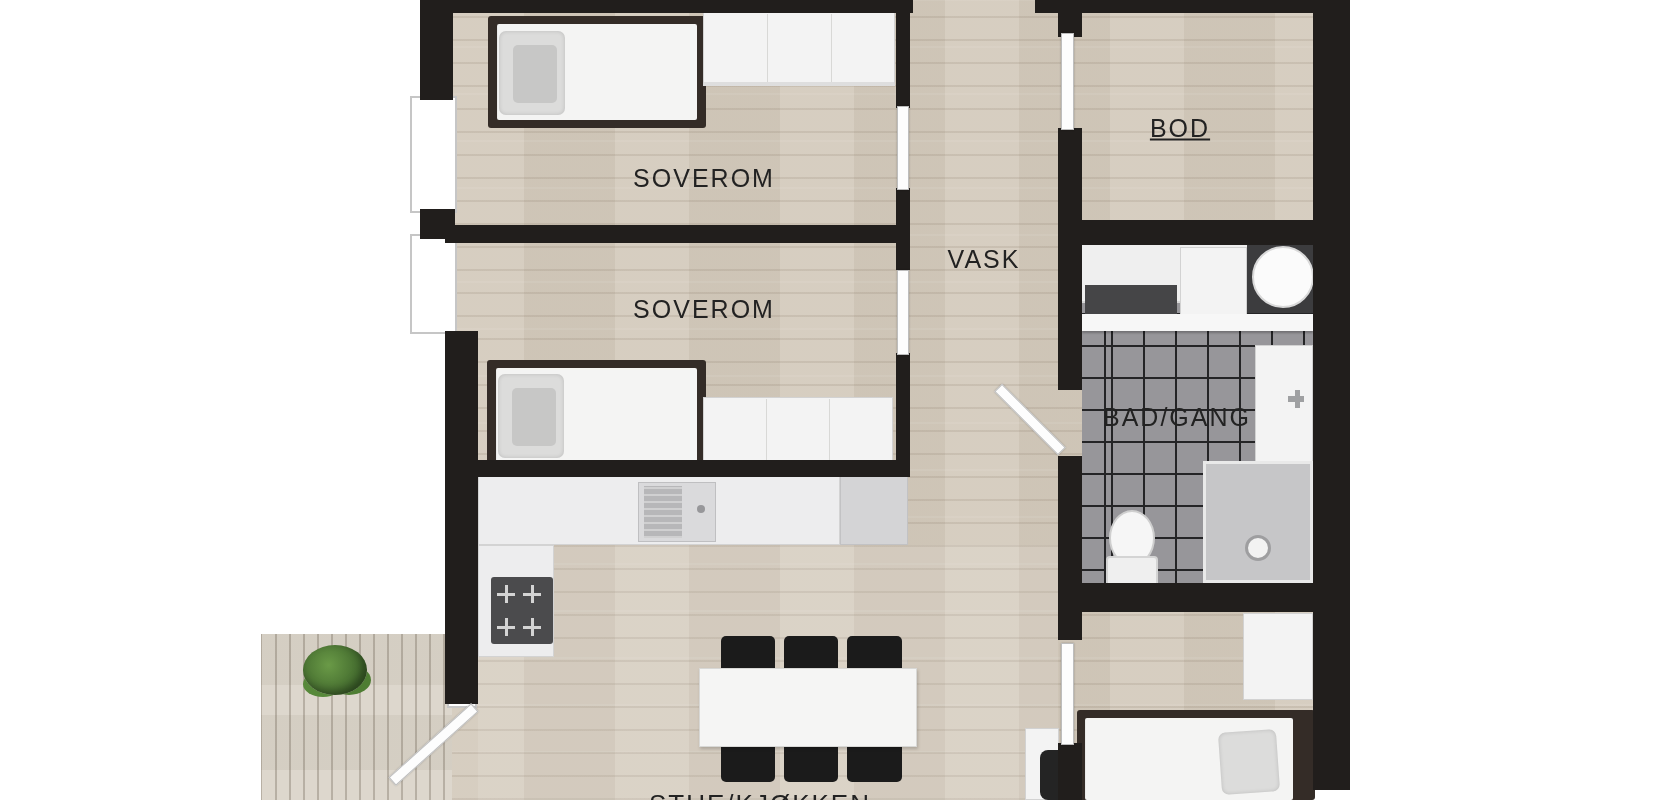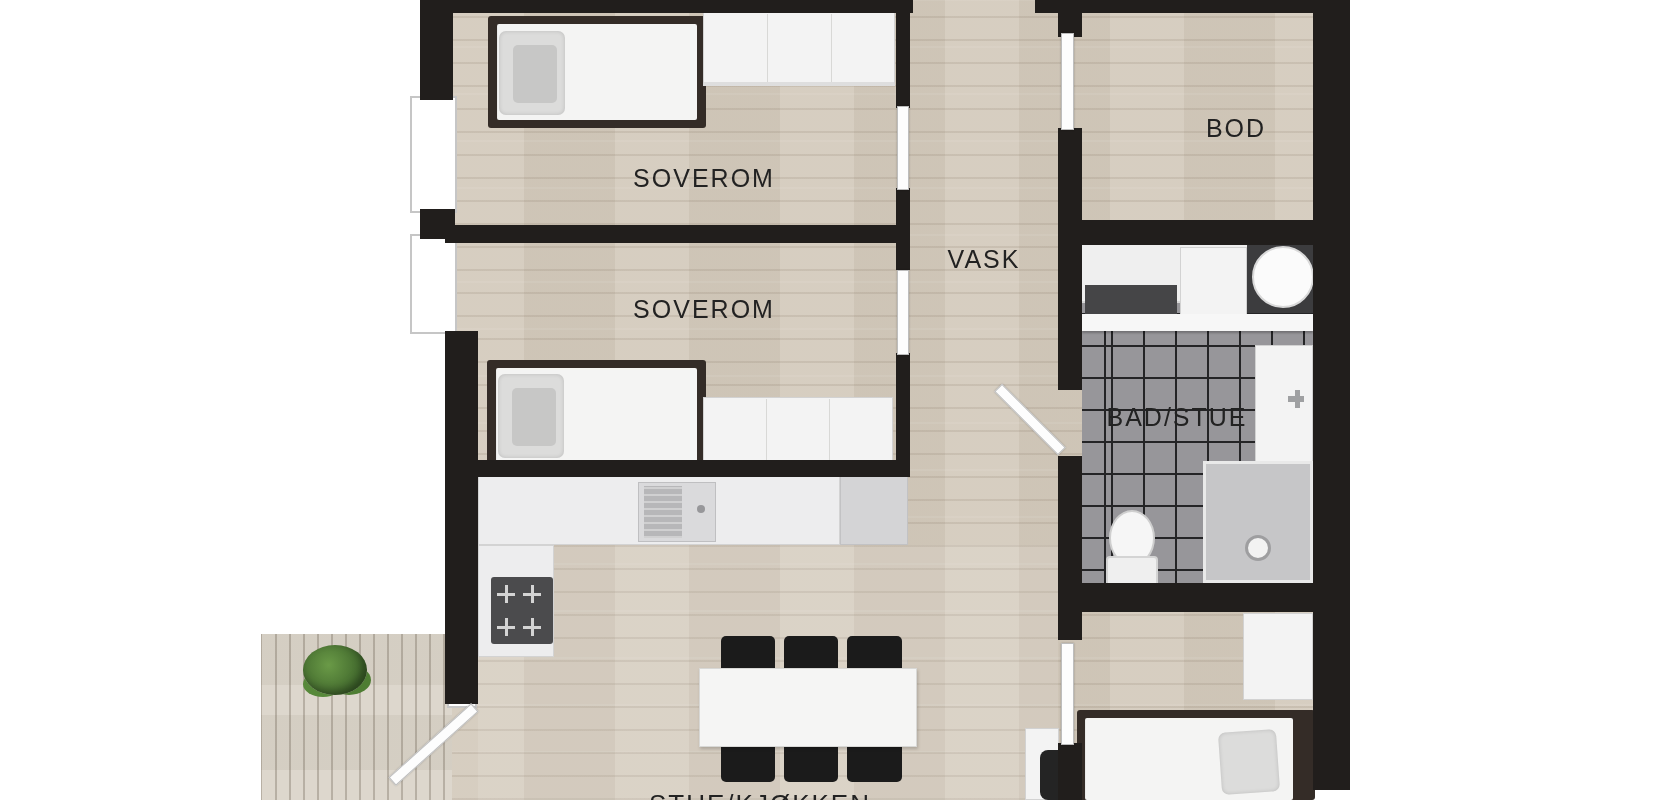--- a/index.html
+++ b/index.html
@@ -159,17 +159,17 @@
   <div class="door" style="left:897px;top:106px;width:12px;height:84px;"></div>
   <div class="door" style="left:897px;top:270px;width:12px;height:85px;"></div>
   <div class="door" style="left:1061px;top:33px;width:13px;height:97px;"></div>
   <div class="door" style="left:985px;top:414px;width:90px;height:11px;transform:rotate(45deg);"></div>
   <div class="door" style="left:1061px;top:643px;width:13px;height:102px;"></div>
   <div class="door" style="left:378px;top:739px;width:111px;height:11px;transform:rotate(-42deg);"></div>
 
   <div class="label" style="left:704px;top:178px;">SOVEROM</div>
   <div class="label" style="left:704px;top:309px;">SOVEROM</div>
   <div class="label" style="left:984px;top:259px;">VASK</div>
-  <div class="label" style="left:1236px;top:128px;">BOD</div>
-  <div class="label" style="left:1177px;top:417px;">BAD/STUE</div>
+  <div class="label" style="left:1180px;top:128px;text-decoration:underline;">BOD</div>
+  <div class="label" style="left:1177px;top:417px;">BAD/GANG</div>
   <div class="label" style="left:760px;top:789px;transform:translate(-50%,0);font-size:26px;">STUE/KJØKKEN</div>
 
 </div>
 
 </body></html>

